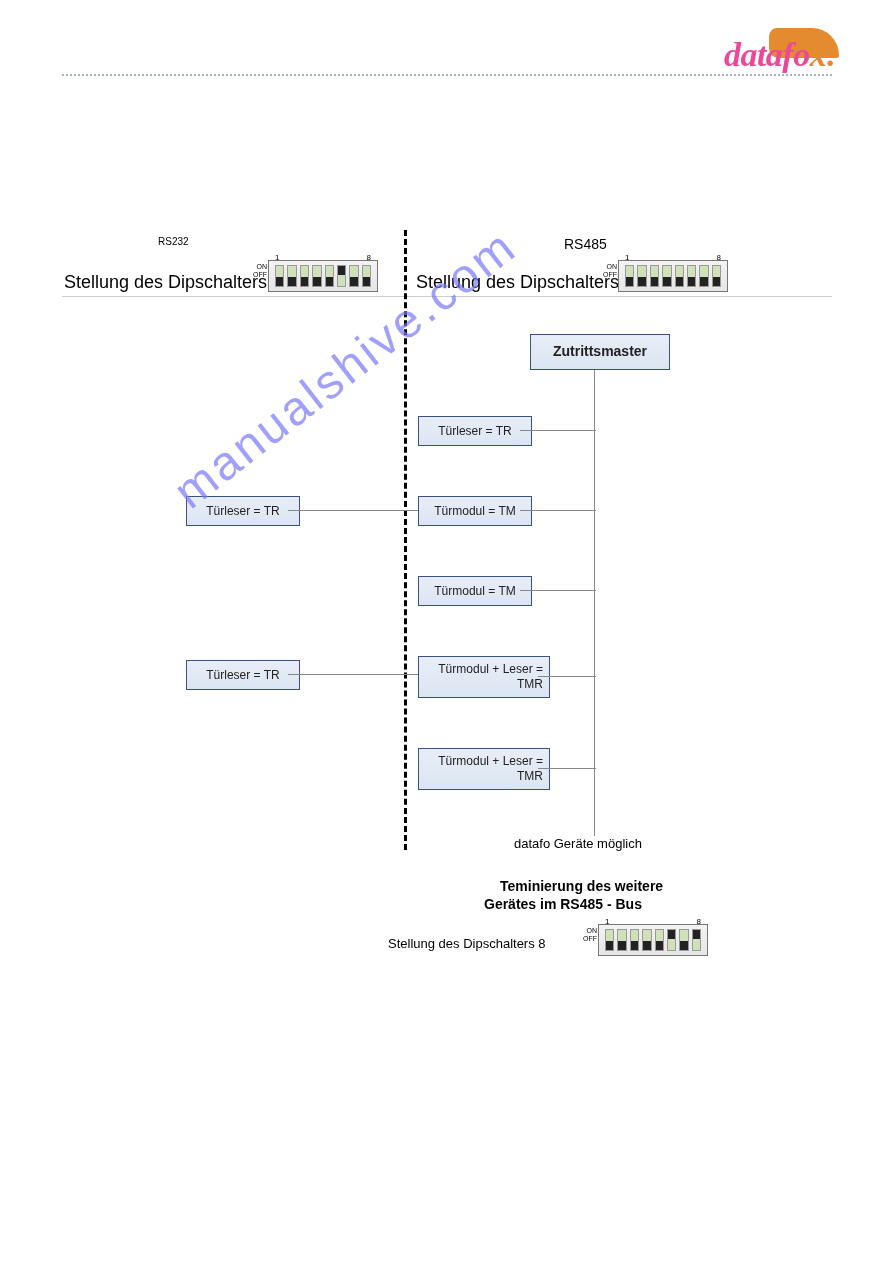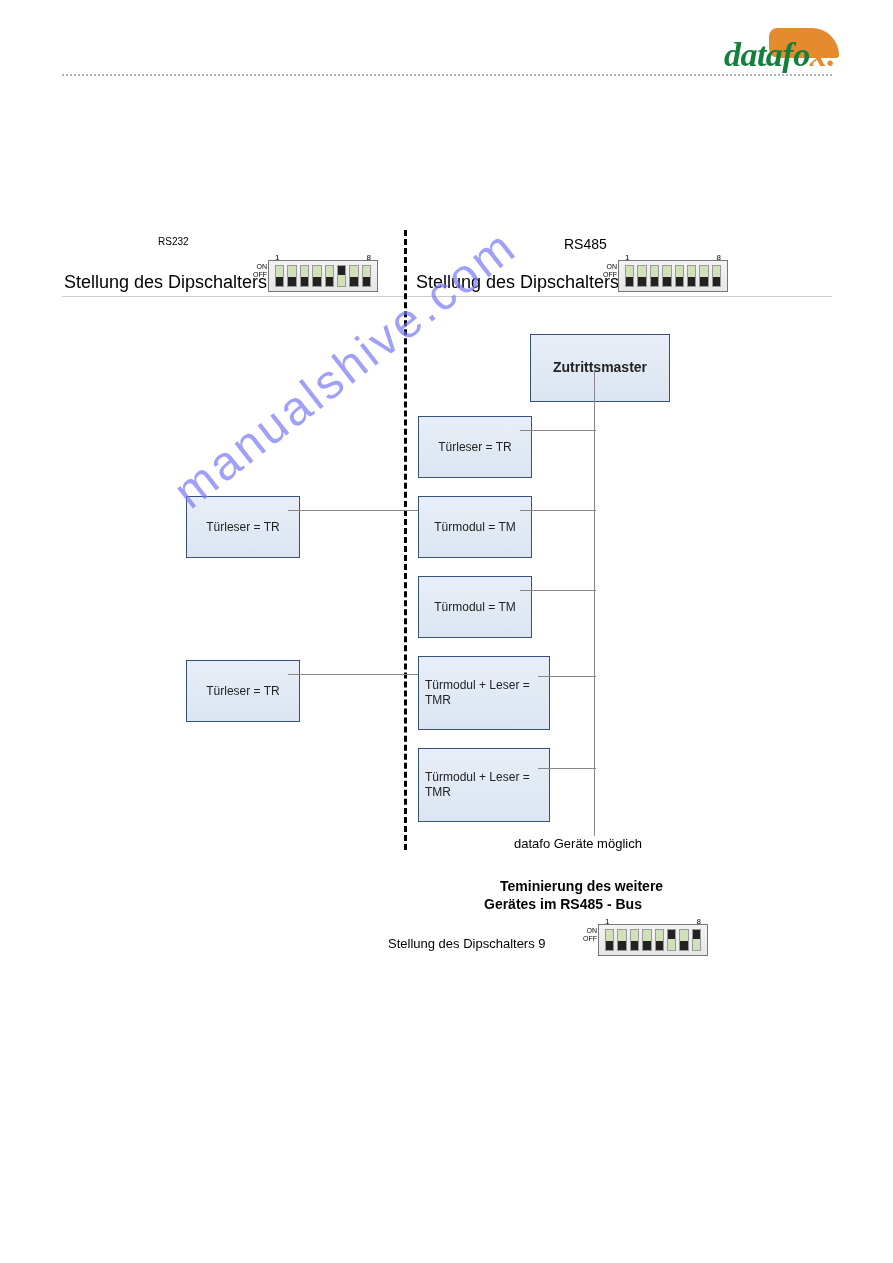--- a/index.html
+++ b/index.html
@@ -1,35 +1,35 @@
 <!DOCTYPE html>
 <html><head>
 <meta charset="utf-8">
 <style>
 html,body{margin:0;padding:0;background:#fff;font-family:Arial,Helvetica,sans-serif;font-size:13px;color:#000}
 .page{position:relative;width:893px;height:1263px;margin:0 auto;overflow:hidden;background:#fff}
 .dotted{position:absolute;left:62px;top:74px;width:770px;border-top:2px dotted #a9b3c0}
 .logo{position:absolute;right:56px;top:36px;font-family:Georgia,'Times New Roman',serif;font-weight:bold;font-style:italic;font-size:34px;letter-spacing:-.5px}
-.logoA{color:#15803d}
+.logoA{color:#ec4899}
 .logoB{color:#e38b2e}
 .fox{position:absolute;right:54px;top:28px;width:70px;height:30px;background:#e38b2e;border-radius:12px 40px 4px 14px}
 .rs232{position:absolute;left:158px;top:236px;font-size:10px}
 .rs485{position:absolute;left:564px;top:236px;font-size:14px}
 .dip{position:absolute;width:108px;height:30px;border:1px solid #777;background:linear-gradient(#f3f3f3,#e6e6e6)}
 .dip .lbl{position:absolute;left:-22px;top:2px;font-size:7px;line-height:1.2;text-align:right;width:20px}
 .switches{display:flex;gap:3px;padding:4px 6px 0 6px}
 .sw{width:8px;height:20px;background:#d0e0b9;border:1px solid #999;display:inline-block;position:relative}
 .sw.on::after{content:'';position:absolute;left:0;right:0;top:0;height:9px;background:#222}
 .sw.off::after{content:'';position:absolute;left:0;right:0;bottom:0;height:9px;background:#222}
 .dip .n1{position:absolute;left:6px;top:-8px;font-size:8px}
 .dip .n8{position:absolute;right:6px;top:-8px;font-size:8px}
 .hdrline{position:absolute;left:62px;top:296px;width:770px;height:0;border-top:1px solid #ccc}
 .diplabel{position:absolute;font-size:18px}
 .dash{position:absolute;left:404px;top:230px;height:620px;border-left:3px dashed #000}
-.box{position:absolute;background:linear-gradient(#e8eef7,#dbe5f1);border:1px solid #3b517d;font-size:12px;color:#222;display:flex;align-items:center;justify-content:center;text-align:left;line-height:1.25;padding:16px 6px}
+.box{position:absolute;background:linear-gradient(#e8eef7,#dbe5f1);border:1px solid #3b517d;font-size:12px;color:#222;display:flex;align-items:center;justify-content:center;text-align:right;line-height:1.25;padding:0 6px}
 .bold{font-weight:bold;font-size:14px}
 .conn{position:absolute;background:#888}
 .wm{position:absolute;left:180px;top:470px;width:620px;font-size:48px;color:#7979f8;opacity:.7;font-family:Arial;white-space:nowrap;transform:rotate(-38deg);transform-origin:left center;letter-spacing:3px;pointer-events:none}
 .txt{position:absolute;font-size:13px}
 .bfont{font-weight:bold;font-size:14px}
 </style>
 </head>
 <body>
 
 <div class="page">
@@ -98,21 +98,21 @@
   <div class="conn" style="left:538px;top:768px;width:58px;height:1px"></div>
 
   <div class="conn" style="left:288px;top:510px;width:130px;height:1px"></div>
   <div class="conn" style="left:288px;top:674px;width:130px;height:1px"></div>
 
   <div class="txt" style="left:514px;top:836px">datafo Geräte möglich</div>
 
   <div class="txt bfont" style="left:500px;top:878px">Teminierung des weitere</div>
   <div class="txt bfont" style="left:484px;top:896px">Gerätes im RS485 - Bus</div>
 
-  <div class="txt" style="left:388px;top:936px">Stellung des Dipschalters 9</div>
+  <div class="txt" style="left:388px;top:936px">Stellung des Dipschalters 8</div>
   <div class="dip" style="left:598px;top:924px">
     <div class="lbl"><span>ON</span><br><span>OFF</span></div>
     <span class="n1">1</span>
     <span class="n8">8</span>
     <div class="switches">
       <span class="sw off"></span>
       <span class="sw off"></span>
       <span class="sw off"></span>
       <span class="sw off"></span>
       <span class="sw off"></span>

